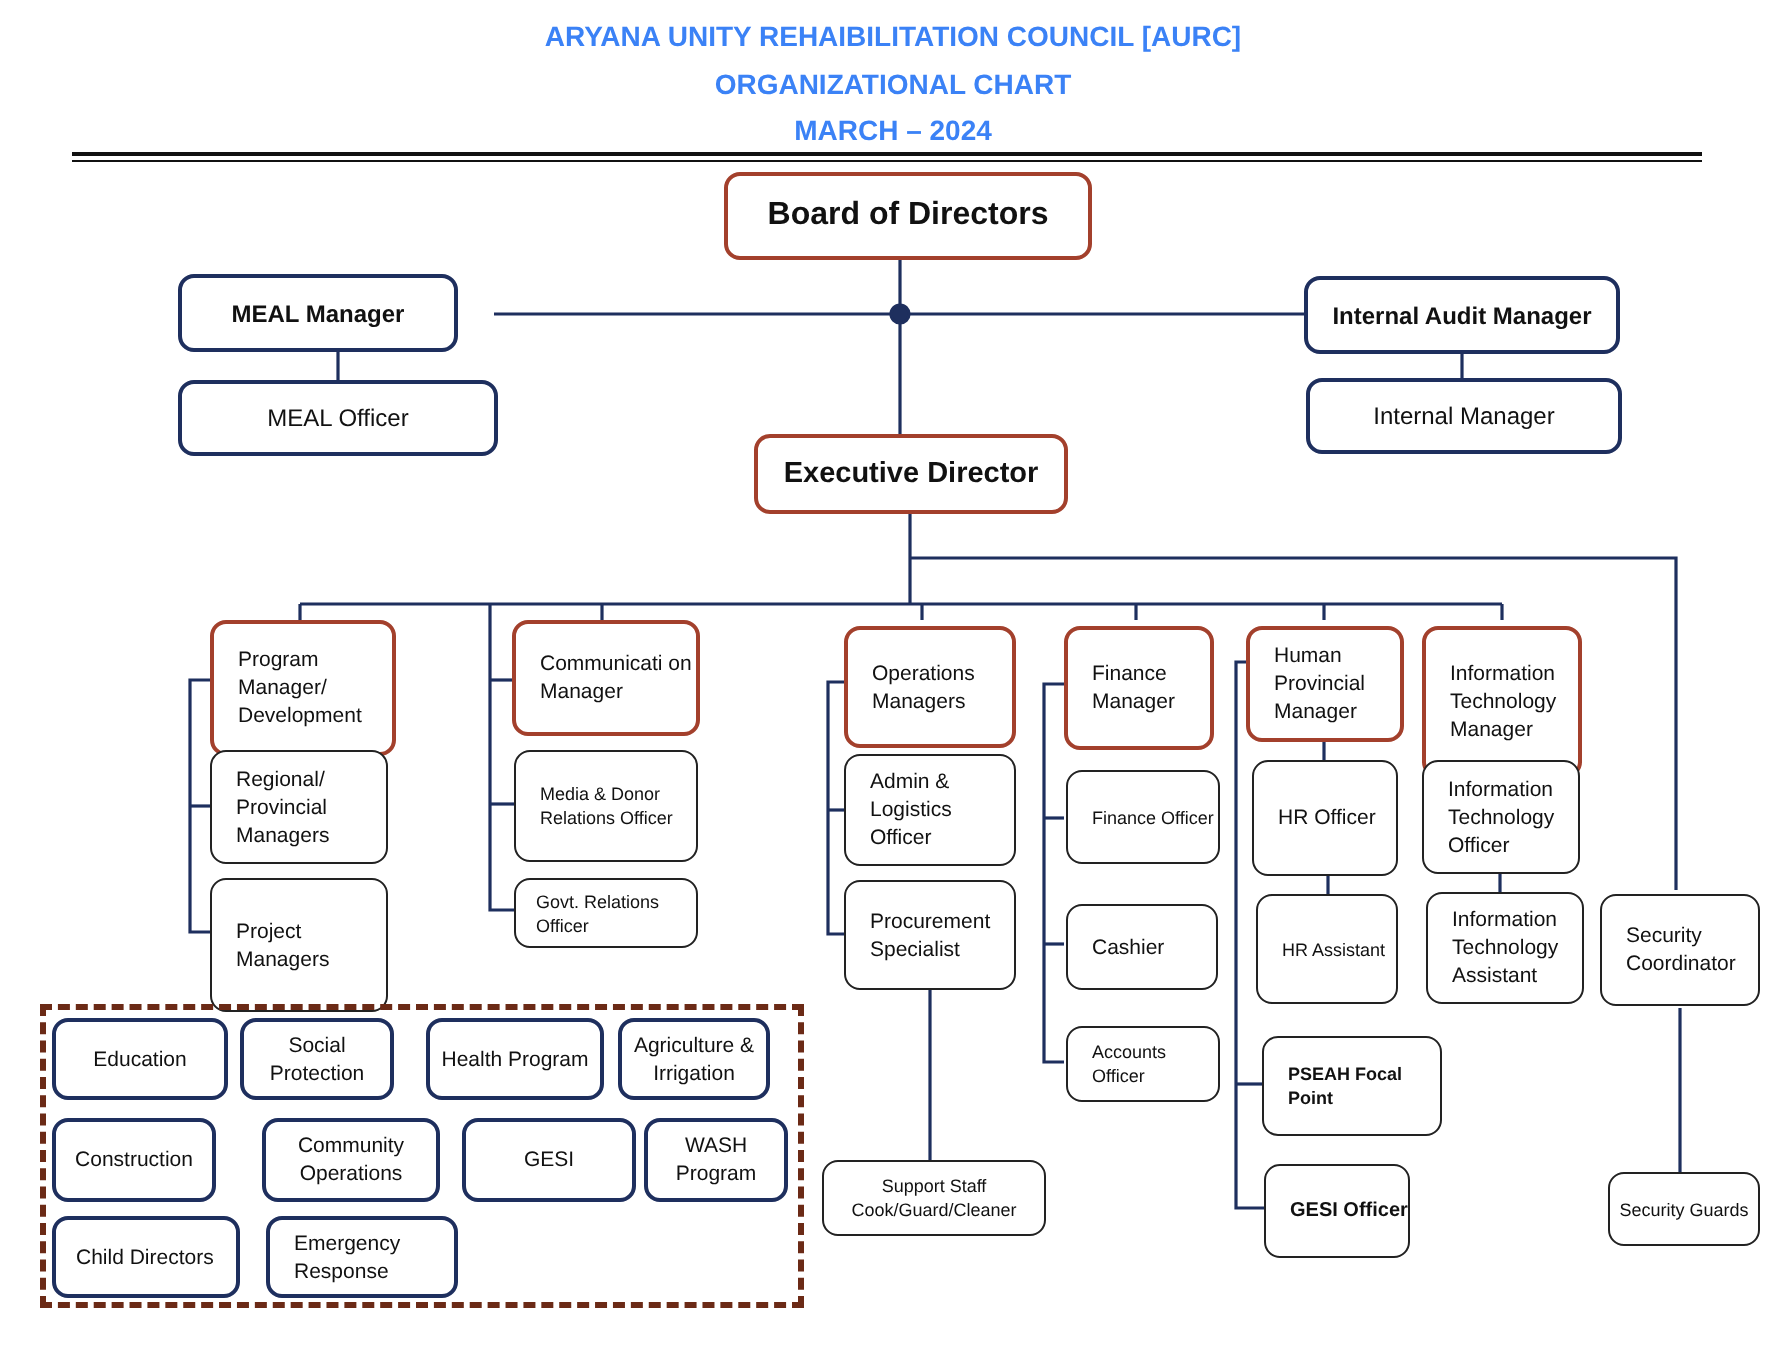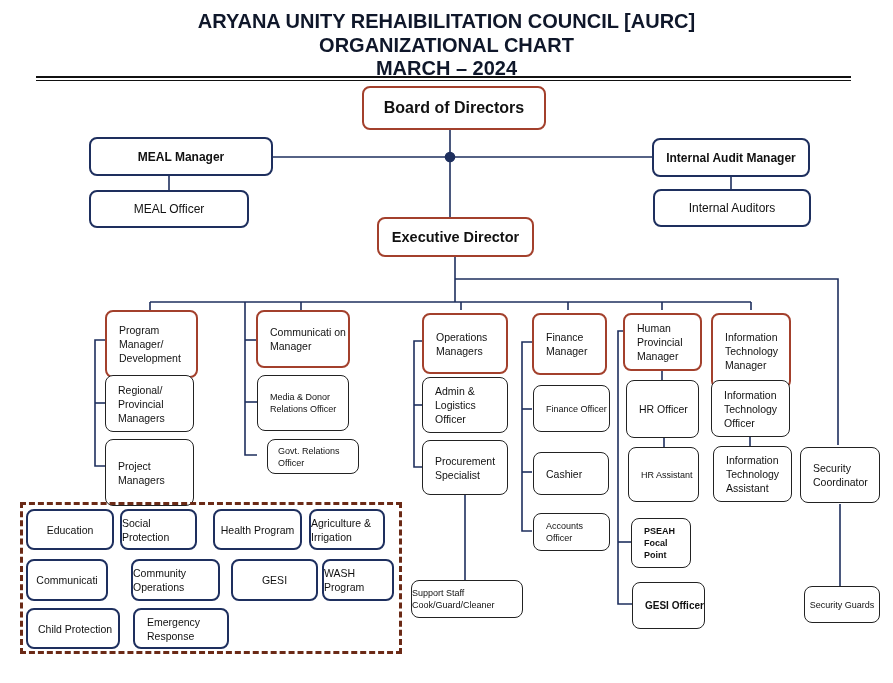--- a/index.html
+++ b/index.html
@@ -1,27 +1,27 @@
 <!DOCTYPE html>
 <html><head>
 <meta charset="utf-8">
 <style>
   html, body { margin:0; padding:0; background:#ffffff; }
   body { width:893px; height:683px; position:relative; overflow:hidden;
          font-family:"Liberation Sans", "DejaVu Sans", sans-serif; color:#111; }
   .title { position:absolute; left:0; width:893px; text-align:center;
-           font-weight:bold; color:#0f172a; font-size:20px; letter-spacing:0; }
+           font-weight:bold; color:#3b82f6; font-size:14px; letter-spacing:0; }
   .rule { position:absolute; left:36px; width:815px; height:0; border-top:2px solid #111; }
   svg.lines { position:absolute; left:0; top:0; width:893px; height:683px; }
   .box { position:absolute; box-sizing:border-box; background:#fff; border-radius:8px;
          display:flex; align-items:center; font-size:10.5px; line-height:14px; }
   .red { border:2px solid #a3402c; }
   .navy { border:2.5px solid #1e2f5e; }
   .blk { border:1.3px solid #222; }
-  .c { justify-content:center; text-align:left; }
+  .c { justify-content:center; text-align:center; }
   .l { justify-content:flex-start; text-align:left; padding-left:12px; }
   .b { font-weight:bold; }
   .big { font-size:16px; font-weight:bold; }
   .med { font-size:12px; font-weight:bold; }
   .sm { font-size:9px; line-height:12px; }
   .dashed { position:absolute; left:20px; top:502px; width:382px; height:152px;
             box-sizing:border-box; border:3px dashed #6b2a16; }
 </style>
 </head>
 <body>
@@ -70,60 +70,60 @@
   <line x1="662" y1="370" x2="662" y2="380"></line>
   <line x1="664" y1="437" x2="664" y2="447"></line>
 
   <line x1="749" y1="370" x2="749" y2="380"></line>
   <line x1="750" y1="437" x2="750" y2="446"></line>
 
   <line x1="840" y1="504" x2="840" y2="586"></line>
 </svg>
 
 <div class="box red c big" style="left:362px;top:86px;width:184px;height:44px">Board of Directors</div>
-<div class="box navy c med" style="left:89px;top:137px;width:184px;height:39px">MEAL Manager</div>
+<div class="box navy c med" style="left:89px;top:137px;width:140px;height:39px">MEAL Manager</div>
 <div class="box navy c" style="left:89px;top:190px;width:160px;height:38px;font-size:12px">MEAL Officer</div>
 <div class="box navy c med" style="left:652px;top:138px;width:158px;height:39px">Internal Audit Manager</div>
-<div class="box navy c" style="left:653px;top:189px;width:158px;height:38px;font-size:12px">Internal Auditors</div>
+<div class="box navy c" style="left:653px;top:189px;width:158px;height:38px;font-size:12px">Internal Manager</div>
 <div class="box red c big" style="left:377px;top:217px;width:157px;height:40px;font-size:14.5px">Executive Director</div>
 
 <div class="box red l" style="left:105px;top:310px;width:93px;height:68px">Program Manager/ Development</div>
 <div class="box blk l" style="left:105px;top:375px;width:89px;height:57px">Regional/ Provincial Managers</div>
 <div class="box blk l" style="left:105px;top:439px;width:89px;height:67px">Project Managers</div>
 
 <div class="box red l" style="left:256px;top:310px;width:94px;height:58px">Communicati on Manager</div>
 <div class="box blk l sm" style="left:257px;top:375px;width:92px;height:56px">Media &amp; Donor Relations Officer</div>
-<div class="box blk l sm" style="left:267px;top:439px;width:92px;height:35px;padding-left:10px">Govt. Relations Officer</div>
+<div class="box blk l sm" style="left:257px;top:439px;width:92px;height:35px;padding-left:10px">Govt. Relations Officer</div>
 
 <div class="box red l" style="left:422px;top:313px;width:86px;height:61px">Operations Managers</div>
 <div class="box blk l" style="left:422px;top:377px;width:86px;height:56px">Admin &amp; Logistics Officer</div>
 <div class="box blk l" style="left:422px;top:440px;width:86px;height:55px">Procurement Specialist</div>
 <div class="box blk c sm" style="left:411px;top:580px;width:112px;height:38px">Support Staff Cook/Guard/Cleaner</div>
 
 <div class="box red l" style="left:532px;top:313px;width:75px;height:62px">Finance Manager</div>
 <div class="box blk l sm" style="left:533px;top:385px;width:77px;height:47px">Finance Officer</div>
 <div class="box blk l" style="left:533px;top:452px;width:76px;height:43px">Cashier</div>
 <div class="box blk l sm" style="left:533px;top:513px;width:77px;height:38px">Accounts Officer</div>
 
 <div class="box red l" style="left:623px;top:313px;width:79px;height:58px">Human Provincial Manager</div>
 <div class="box blk l" style="left:626px;top:380px;width:73px;height:58px">HR Officer</div>
 <div class="box blk l sm" style="left:628px;top:447px;width:71px;height:55px">HR Assistant</div>
-<div class="box blk l sm b" style="left:631px;top:518px;width:60px;height:50px">PSEAH Focal Point</div>
+<div class="box blk l sm b" style="left:631px;top:518px;width:90px;height:50px">PSEAH Focal Point</div>
 <div class="box blk l b" style="left:632px;top:582px;width:73px;height:47px;font-size:10px">GESI Officer</div>
 
 <div class="box red l" style="left:711px;top:313px;width:80px;height:76px">Information Technology Manager</div>
 <div class="box blk l" style="left:711px;top:380px;width:79px;height:57px">Information Technology Officer</div>
 <div class="box blk l" style="left:713px;top:446px;width:79px;height:56px">Information Technology Assistant</div>
 
 <div class="box blk l" style="left:800px;top:447px;width:80px;height:56px">Security Coordinator</div>
 <div class="box blk c sm" style="left:804px;top:586px;width:76px;height:37px">Security Guards</div>
 
 <div class="dashed"></div>
 <div class="box navy c" style="left:26px;top:509px;width:88px;height:41px">Education</div>
 <div class="box navy c" style="left:120px;top:509px;width:77px;height:41px">Social Protection</div>
 <div class="box navy c" style="left:213px;top:509px;width:89px;height:41px">Health Program</div>
 <div class="box navy c" style="left:309px;top:509px;width:76px;height:41px">Agriculture &amp; Irrigation</div>
-<div class="box navy c" style="left:26px;top:559px;width:82px;height:42px">Communicati</div>
+<div class="box navy c" style="left:26px;top:559px;width:82px;height:42px">Construction</div>
 <div class="box navy c" style="left:131px;top:559px;width:89px;height:42px">Community Operations</div>
 <div class="box navy c" style="left:231px;top:559px;width:87px;height:42px">GESI</div>
 <div class="box navy c" style="left:322px;top:559px;width:72px;height:42px">WASH Program</div>
-<div class="box navy l" style="left:26px;top:608px;width:94px;height:41px;padding-left:10px">Child Protection</div>
+<div class="box navy l" style="left:26px;top:608px;width:94px;height:41px;padding-left:10px">Child Directors</div>
 <div class="box navy l" style="left:133px;top:608px;width:96px;height:41px">Emergency Response</div>
 
 </body></html>

